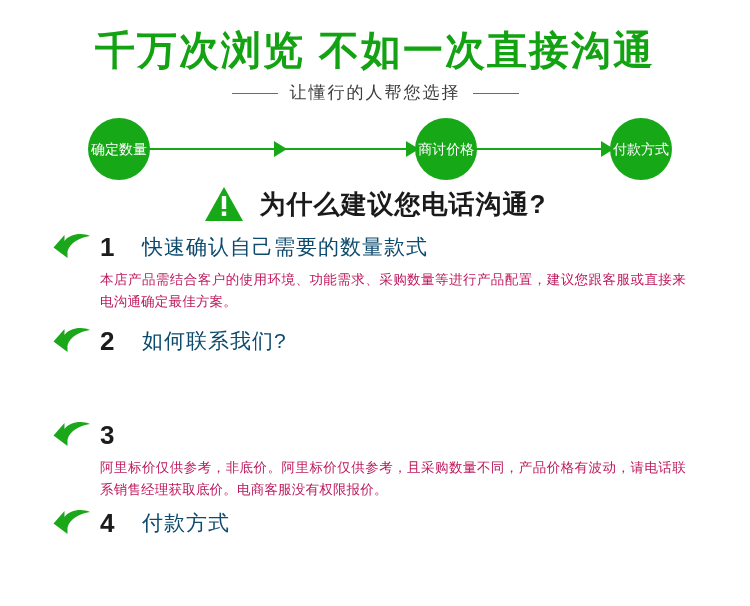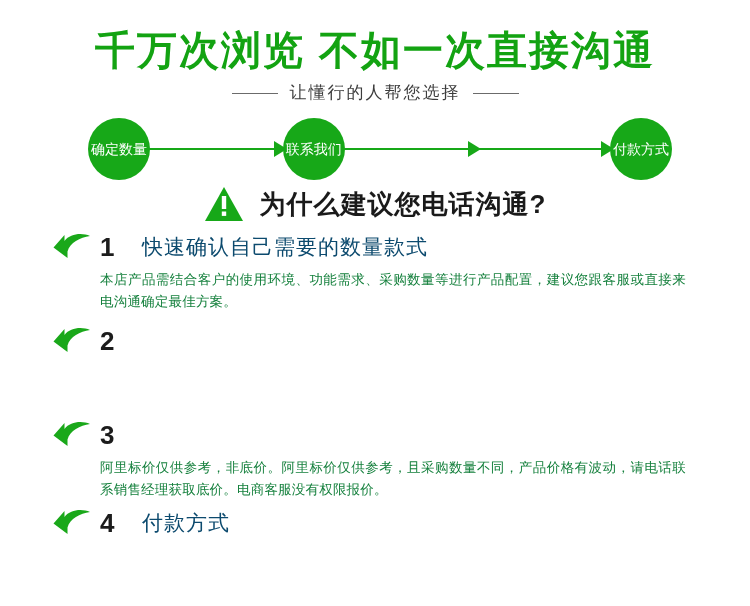--- a/index.html
+++ b/index.html
@@ -171,21 +171,21 @@
     letter-spacing: 1px;
     white-space: nowrap;
     padding-left: 8px;
   }
   .item-body {
     margin-left: 48px;
     margin-top: 5px;
     width: 586px;
     font-size: 13.5px;
     line-height: 22px;
-    color: #15803d;
+    color: #be185d;
     letter-spacing: 0.2px;
     text-align: justify;
   }
 
   #item-1 { top: 230px; }
   #item-2 { top: 324px; }
   #item-3 { top: 418px; }
   #item-4 { top: 506px; }
 </style>
 </head>
@@ -204,26 +204,26 @@
   </div>
 
   <div class="flow">
     <div class="flow-node">
       <span>确定数量</span>
     </div>
     <div class="flow-link">
       <span class="flow-line"></span>
       <span class="flow-arrow"></span>
     </div>
-    <div class="flow-node">
-      <span>联系我们</span>
-    </div>
     <div class="flow-link">
       <span class="flow-line"></span>
       <span class="flow-arrow"></span>
+    </div>
+    <div class="flow-node">
+      <span>商讨价格</span>
     </div>
     <div class="flow-link">
       <span class="flow-line"></span>
       <span class="flow-arrow"></span>
     </div>
     <div class="flow-node">
       <span>付款方式</span>
     </div>
   </div>
 
@@ -246,20 +246,21 @@
     </div>
     <div class="item-body">本店产品需结合客户的使用环境、功能需求、采购数量等进行产品配置，建议您跟客服或直接来电沟通确定最佳方案。</div>
   </div>
 
   <div class="item" id="item-2">
     <div class="item-head">
       <svg class="curve-icon" viewBox="0 0 40 30">
         <path d="M38 4 C30 0.5 18 1.5 12.5 9 L12.5 3 L1.5 15.5 L15.5 26 L15.5 19.5 C18 10.5 28 5.5 38 4 Z" fill="#1aa81a"></path>
       </svg>
       <span class="item-num">2</span>
+      <span class="item-title">如何联系我们?</span>
     </div>
   </div>
 
   <div class="item" id="item-3">
     <div class="item-head">
       <svg class="curve-icon" viewBox="0 0 40 30">
         <path d="M38 4 C30 0.5 18 1.5 12.5 9 L12.5 3 L1.5 15.5 L15.5 26 L15.5 19.5 C18 10.5 28 5.5 38 4 Z" fill="#1aa81a"></path>
       </svg>
       <span class="item-num">3</span>
     </div>

